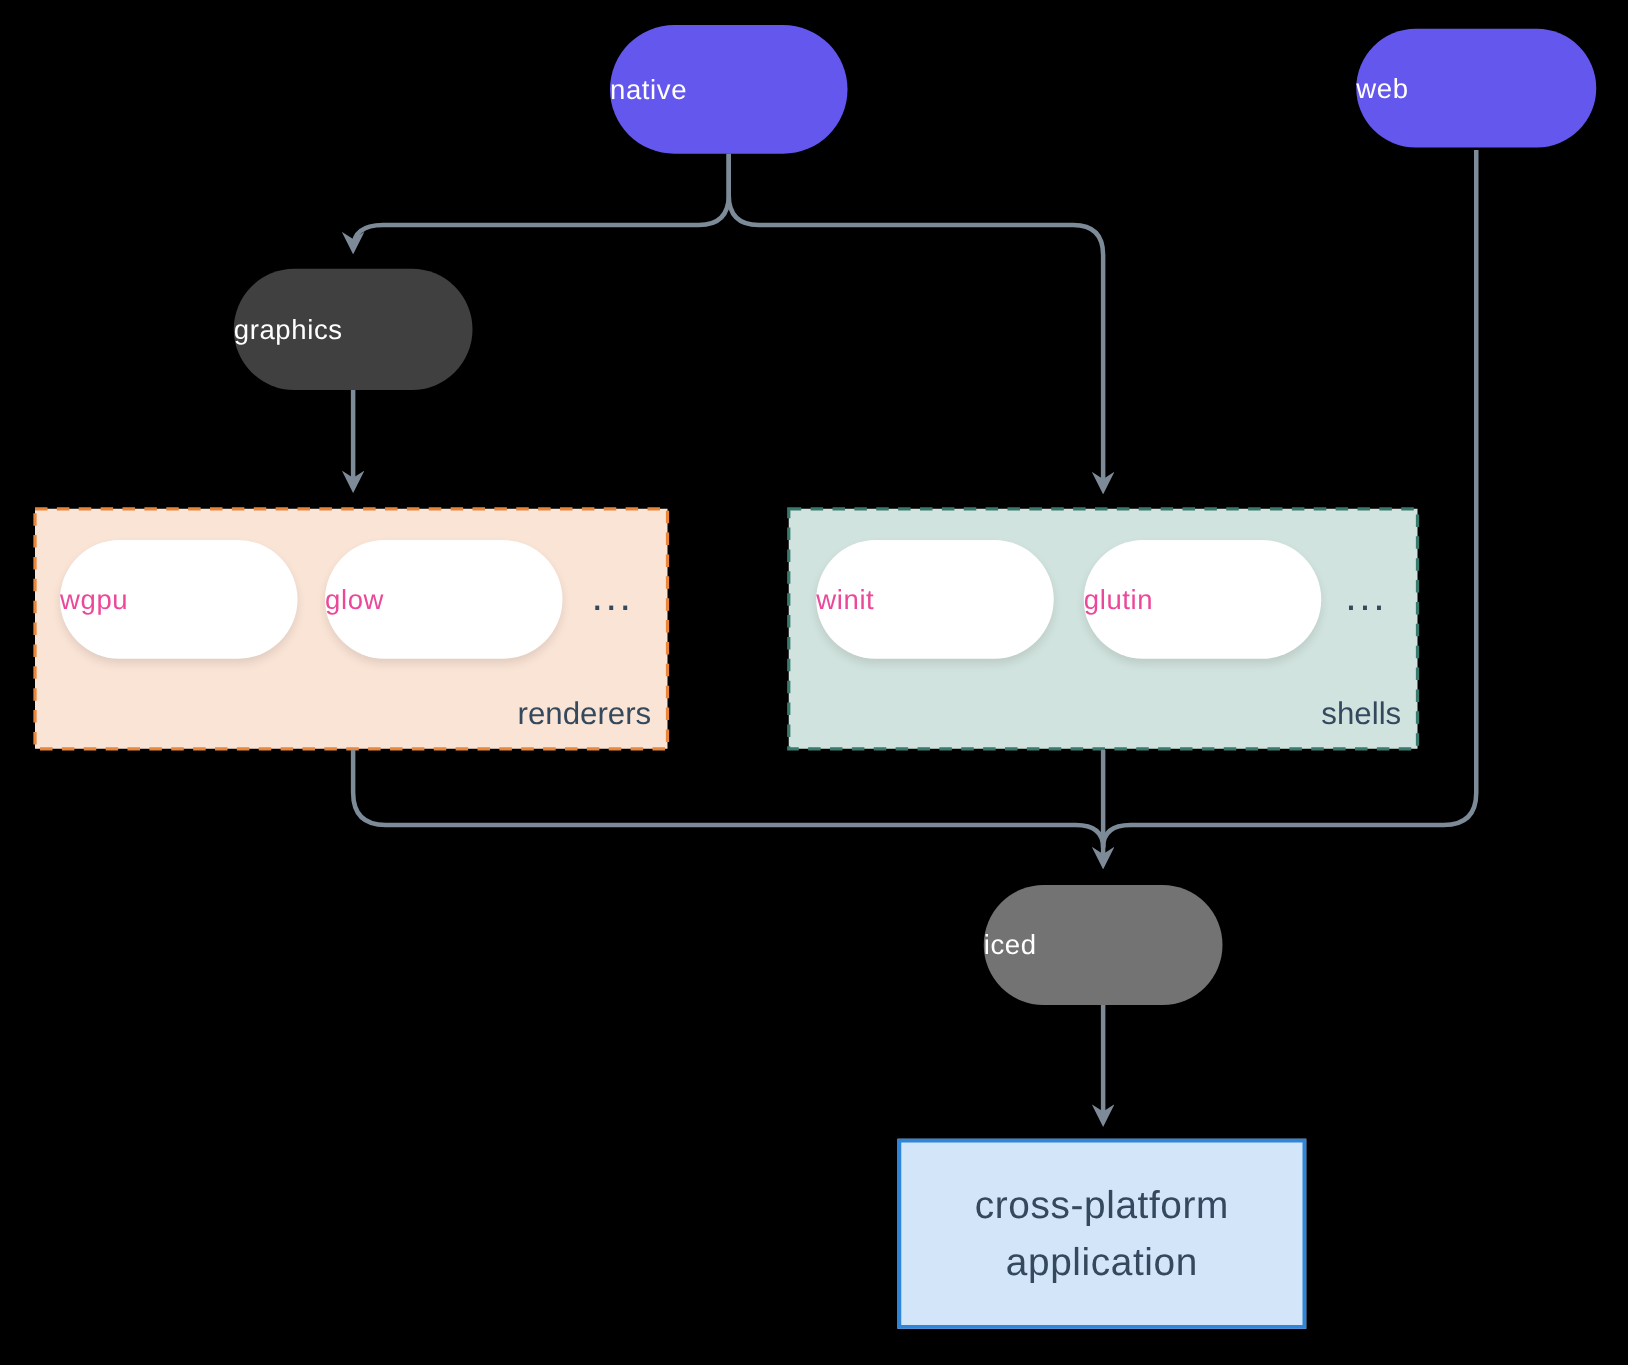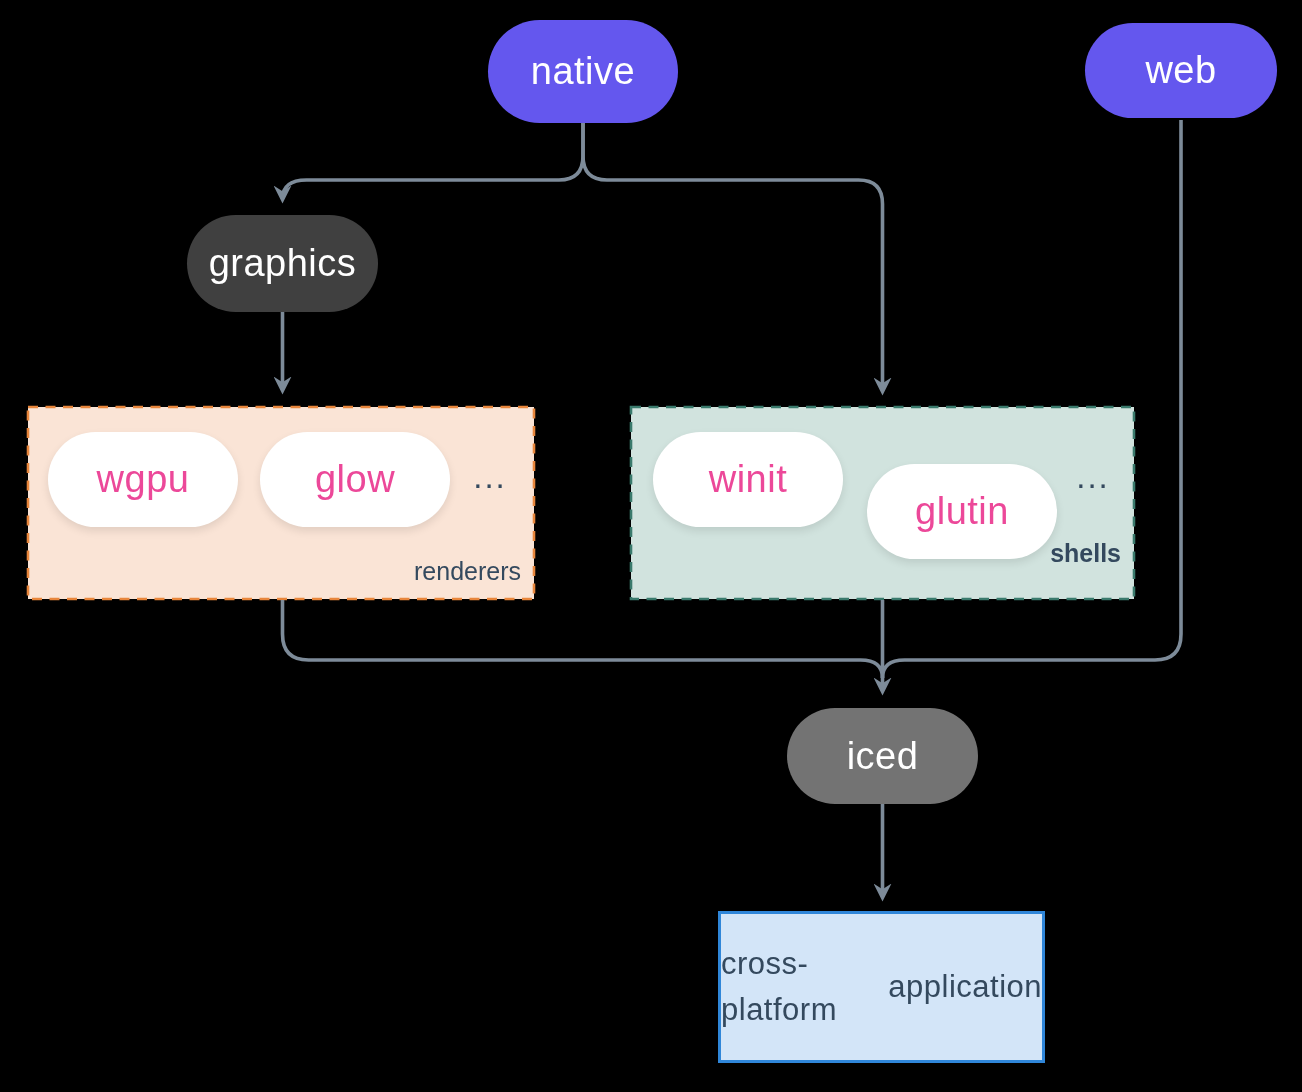--- a/index.html
+++ b/index.html
@@ -9,23 +9,22 @@
     height: 1092px;
     background: #000000;
     font-family: "Liberation Sans", sans-serif;
     overflow: hidden;
   }
   .layer { position: absolute; left: 0; top: 0; }
   .pill {
     position: absolute;
     display: flex;
     align-items: center;
-    justify-content: center;
     border-radius: 999px;
-    font-size: 38px;
+    font-size: 22px;
     letter-spacing: 0.5px;
     color: #ffffff;
   }
   .pill.purple { background: #6457ee; }
   .pill.orange { background: #404040; }
   .pill.blue   { background: #737373; }
   .pill.white  {
     background: #ffffff;
     color: #ec4899;
     box-shadow: 0 4px 8px rgba(0,0,0,0.10);
@@ -41,21 +40,21 @@
     color: #34495e;
     font-size: 25px;
     text-align: right;
   }
   .app-box {
     position: absolute;
     box-sizing: border-box;
     background: #d3e5f8;
     border: 3px solid #2f86d9;
     display: flex;
-    flex-direction: row;
+    flex-direction: column;
     align-items: center;
     justify-content: center;
     color: #34495e;
     font-size: 31px;
     line-height: 46px;
     letter-spacing: 0.5px;
   }
 </style>
 </head>
 <body>
@@ -98,25 +97,25 @@
   </div>
   <div class="pill white" style="left:260px; top:432px; width:190px; height:95px;">
     <span>glow</span>
   </div>
   <div class="ellipsis" style="left:460px; top:458px; width:60px; text-align:center;">...</div>
   <div class="group-label" style="left:27px; top:557px; width:494px;">renderers</div>
 
   <div class="pill white" style="left:653px; top:432px; width:190px; height:95px;">
     <span>winit</span>
   </div>
-  <div class="pill white" style="left:867px; top:432px; width:190px; height:95px;margin-top:32px;">
+  <div class="pill white" style="left:867px; top:432px; width:190px; height:95px;">
     <span>glutin</span>
   </div>
   <div class="ellipsis" style="left:1063px; top:458px; width:60px; text-align:center;">...</div>
-  <div class="group-label" style="left:630px; top:539px; width:491px;font-weight:bold;">shells</div>
+  <div class="group-label" style="left:630px; top:557px; width:491px;">shells</div>
 
   <div class="pill blue" style="left:787px; top:708px; width:191px; height:96px;">
     <span>iced</span>
   </div>
 
   <div class="app-box" style="left:718px; top:911px; width:327px; height:152px;">
     <span>cross-platform</span>
     <span>application</span>
   </div>
 

